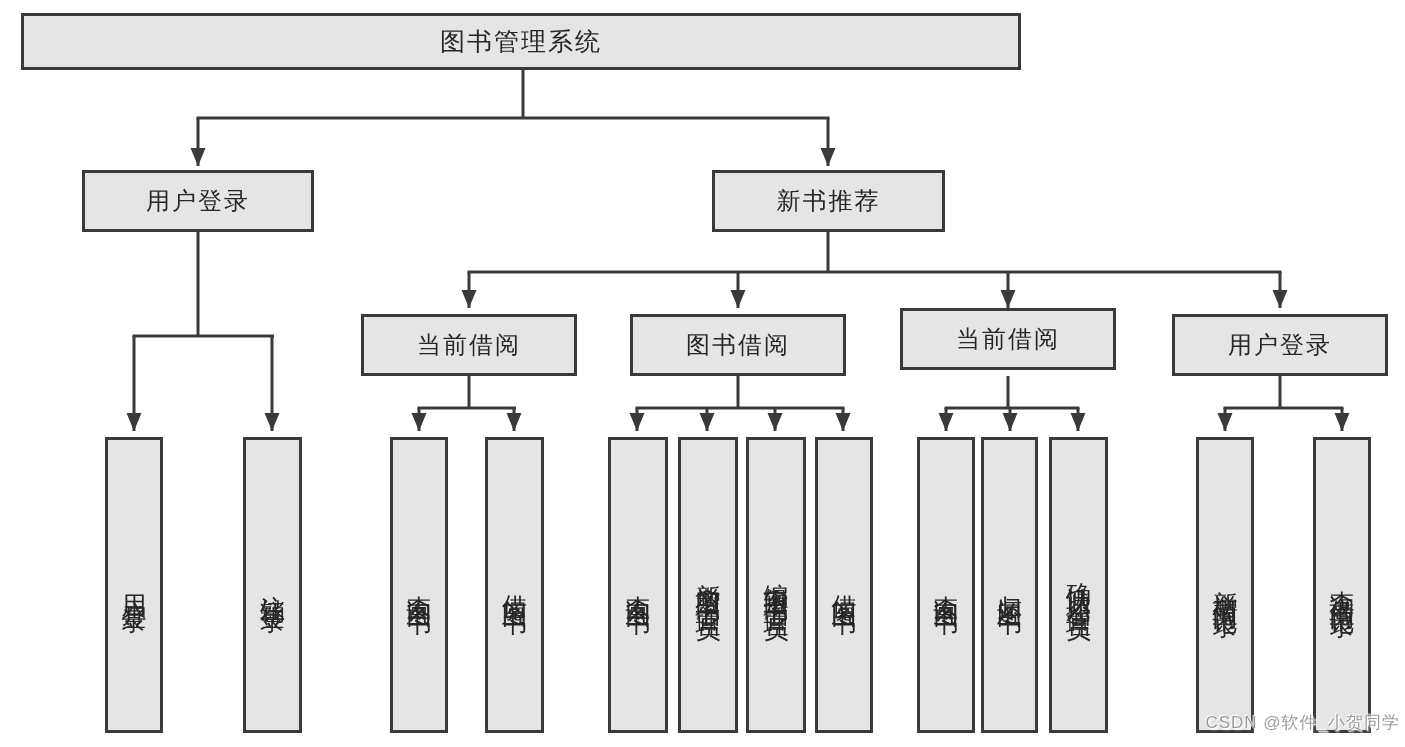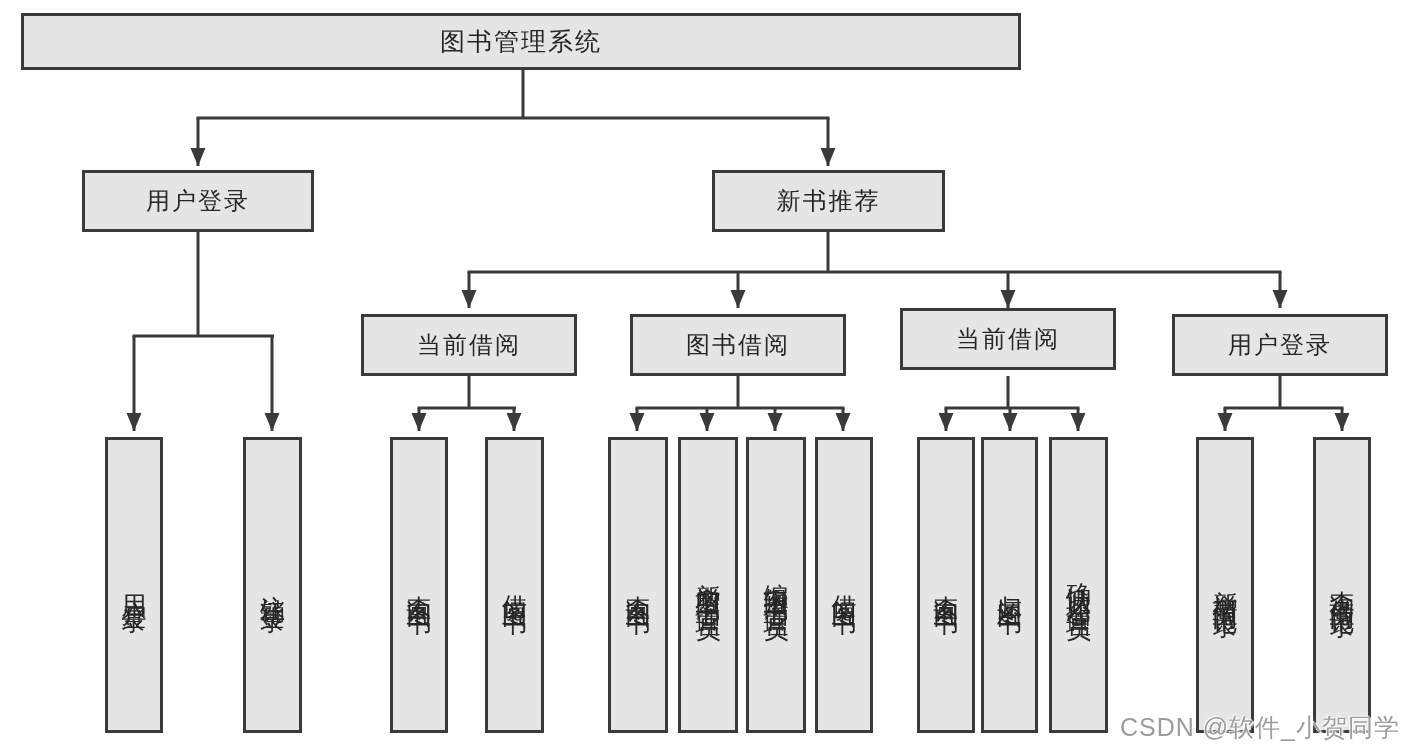--- a/index.html
+++ b/index.html
@@ -40,21 +40,21 @@
     font-size:25px;
     letter-spacing:5px;
     line-height:1;
     white-space:nowrap;
     overflow:hidden;
   }
   .watermark{
     position:absolute;
     right:5px;
     top:711px;
-    font-size:25px;
+    font-size:17px;
     color:var(--wm);
     letter-spacing:1px;
     z-index:3;
     text-shadow:1px 1px 1px #fff,-1px -1px 1px #fff,2px 2px 2px rgba(255,255,255,.85);
     white-space:nowrap;
   }
 </style>
 </head>
 <body>
 

